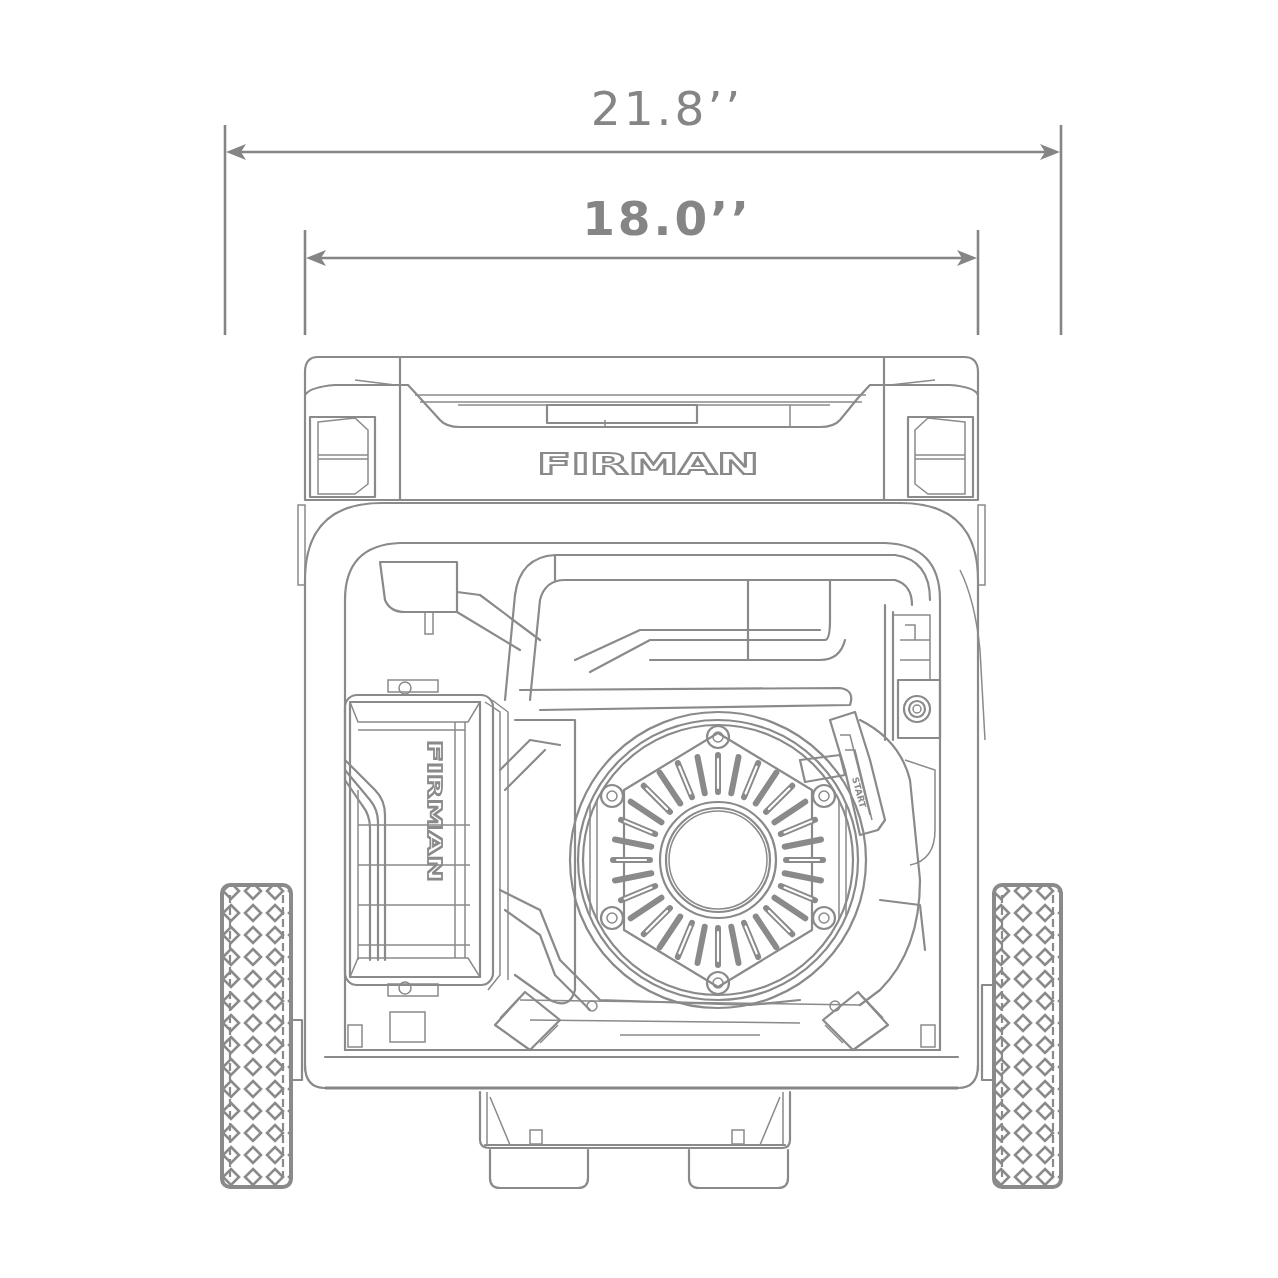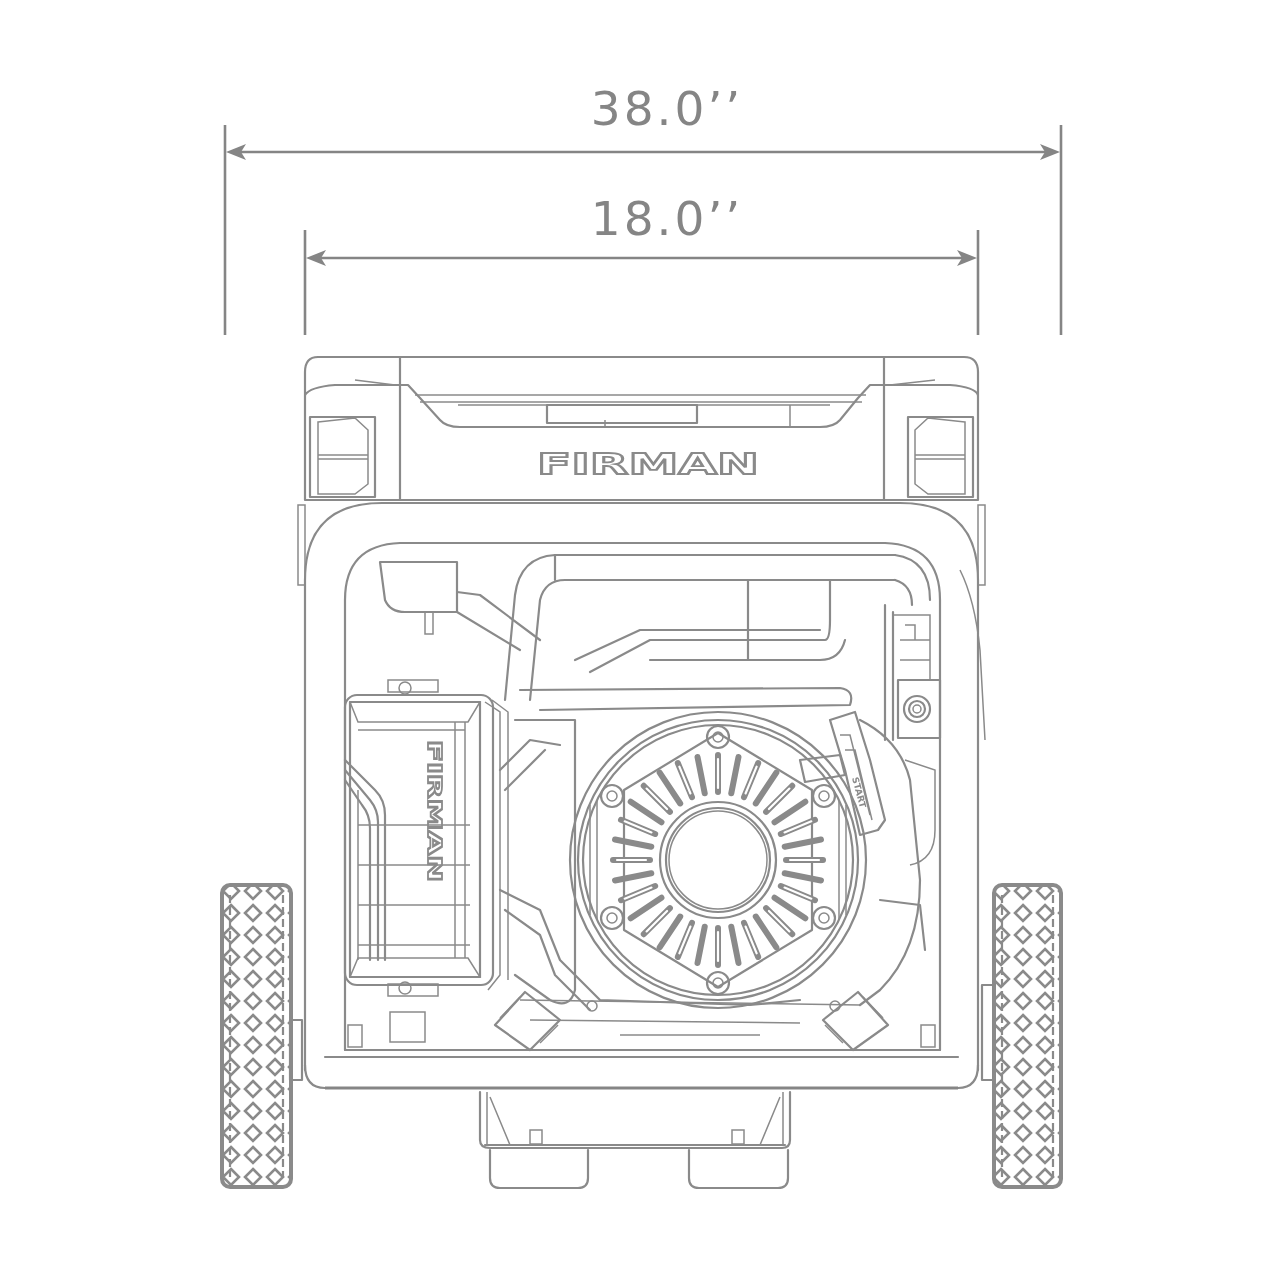--- a/index.html
+++ b/index.html
@@ -13,22 +13,22 @@
   .ln-t { fill: none; stroke: #8a8a8a; stroke-width: 1.5; }
   .ln-b { fill: none; stroke: #858585; stroke-width: 3; }
   .dim { stroke: #858585; stroke-width: 2.6; fill: none; }
   .arrow { fill: #858585; }
   .logo-text { fill: none; stroke: #8a8a8a; stroke-width: 1.8; font-family: "DejaVu Sans", sans-serif; font-weight: 700; }
   .tread { fill: none; stroke: #8a8a8a; stroke-width: 2.2; }
 </style>
 </head>
 <body>
 
-<div class="dim-label" style="left:667px; top:85px;">38.0’’</div>
-<div class="dim-label" style="left:667px; top:195px;">18.0’’</div>
+<div class="dim-label" style="left:667px; top:85px;">21.8’’</div>
+<div class="dim-label" style="left:667px; top:195px;font-weight:bold;">18.0’’</div>
 
 <svg width="1278" height="1278" viewBox="0 0 1278 1278">
 
   <g>
     <line class="dim" x1="225" y1="125" x2="225" y2="335"></line>
     <line class="dim" x1="1061" y1="125" x2="1061" y2="335"></line>
     <line class="dim" x1="232" y1="152" x2="1054" y2="152"></line>
     <path class="arrow" d="M226,152 L246,144 L241,152 L246,160 Z"></path>
     <path class="arrow" d="M1060,152 L1040,144 L1045,152 L1040,160 Z"></path>
   </g>

